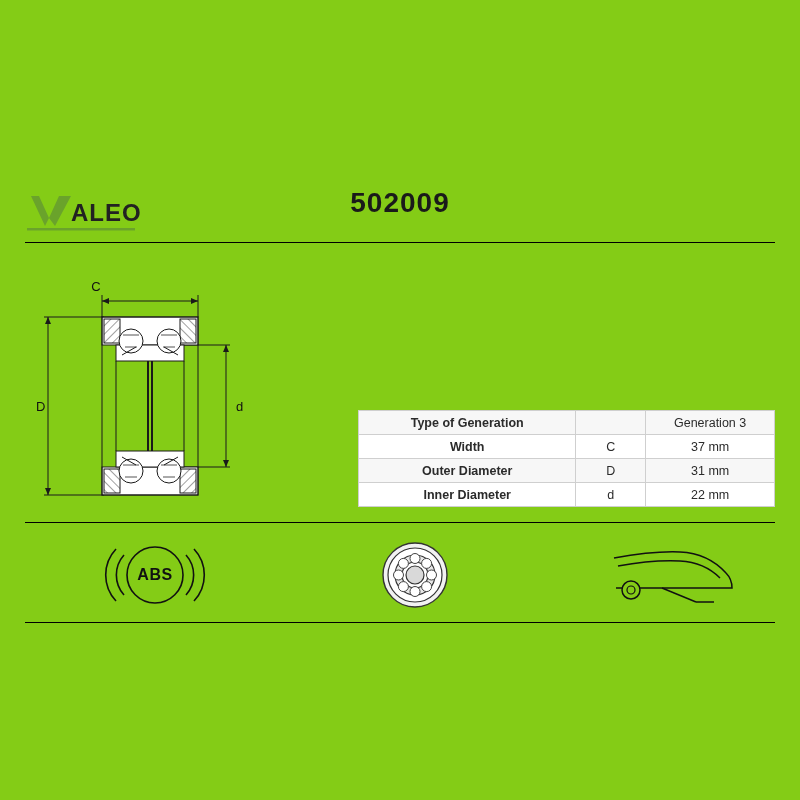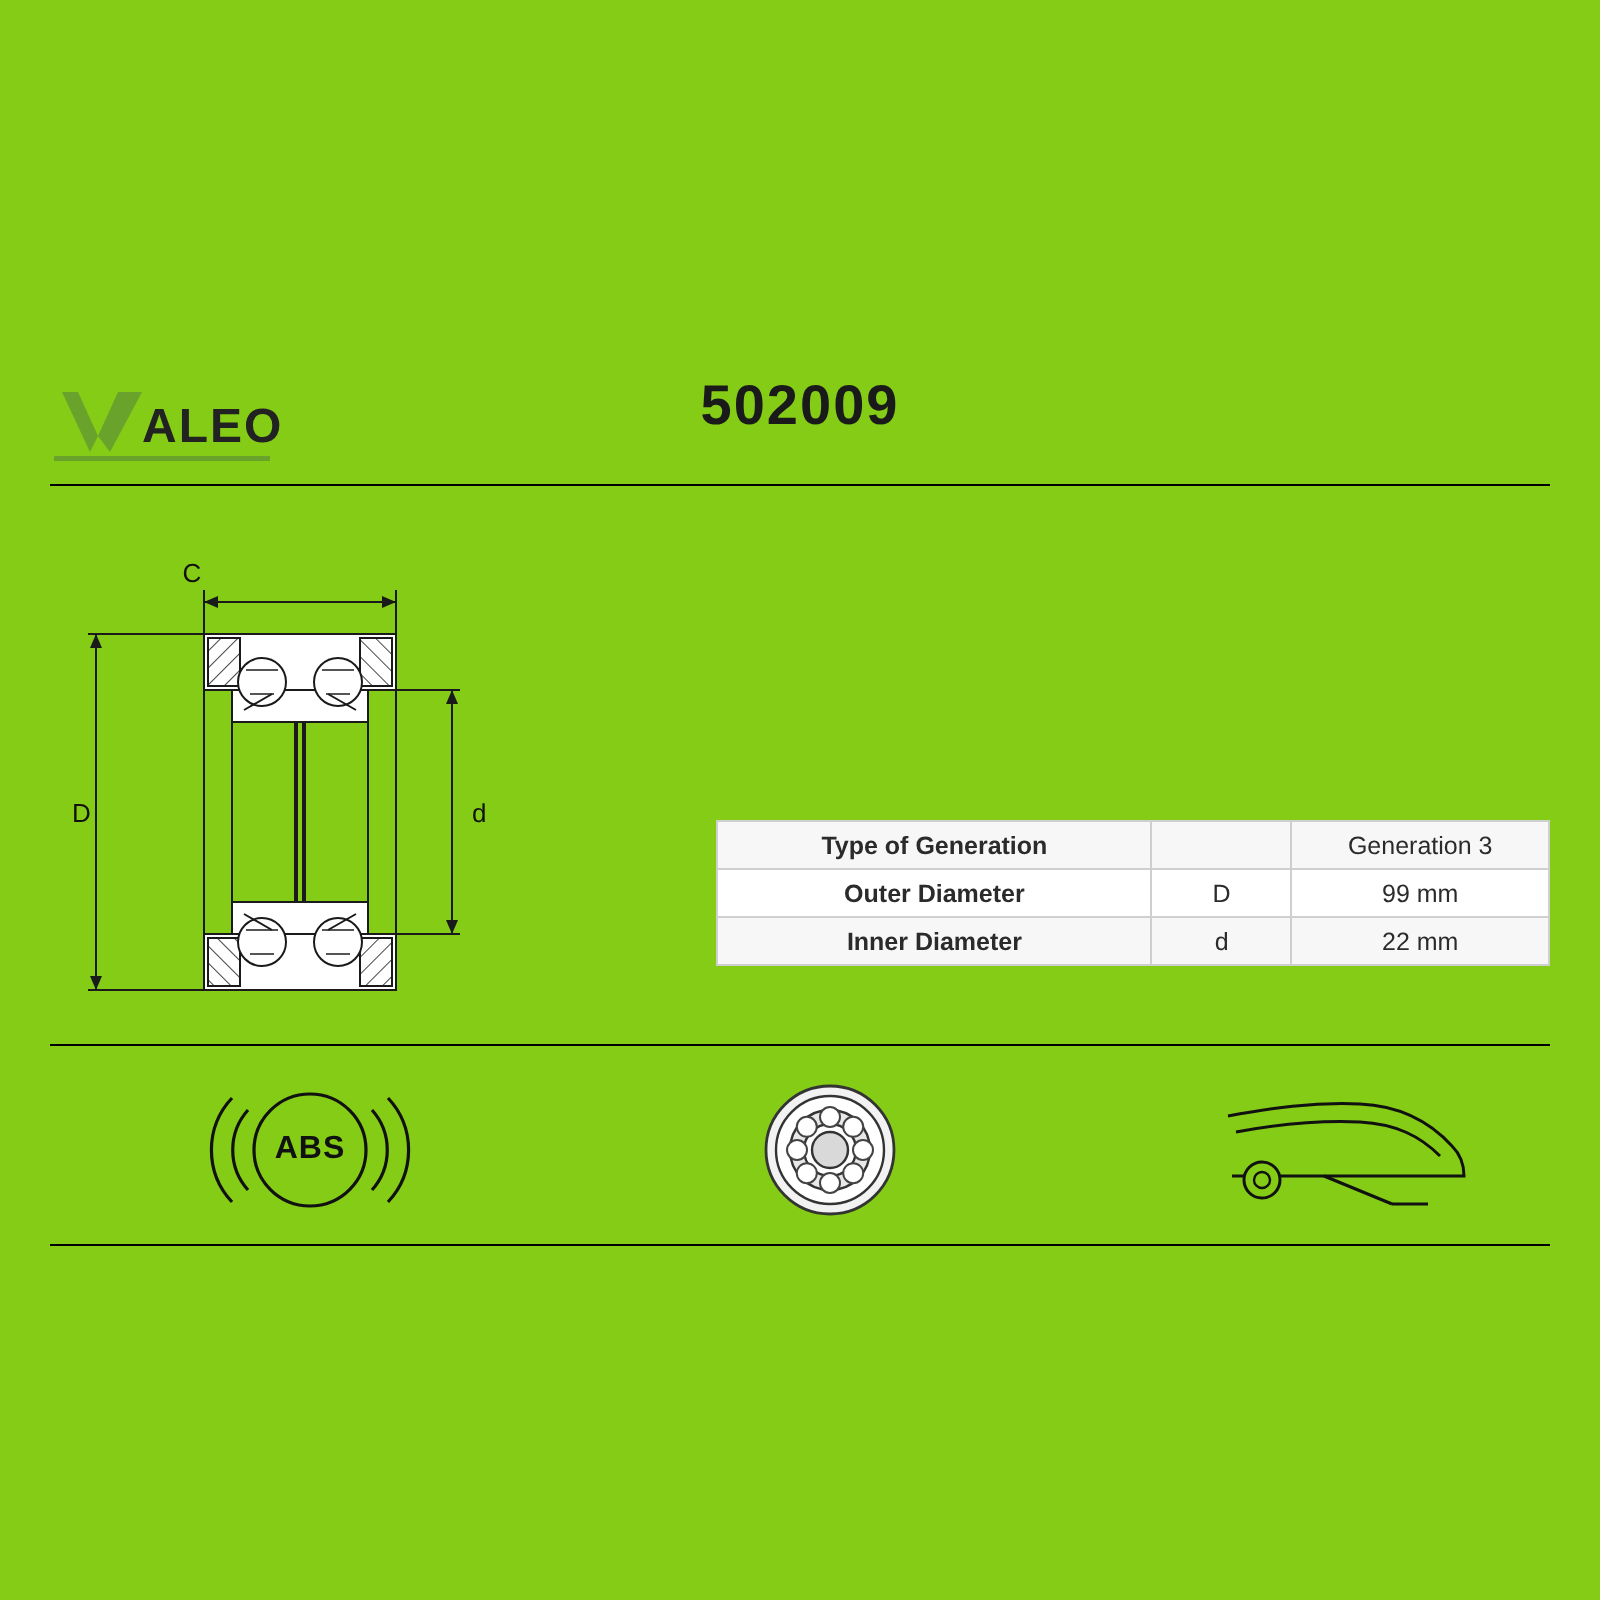--- a/index.html
+++ b/index.html
@@ -228,23 +228,28 @@
   </div>
 
   <table class="spec-table">
     <tbody>
       <tr>
         <td class="cell-label">Type of Generation</td>
         <td class="cell-symbol"></td>
         <td class="cell-value">Generation 3</td>
       </tr>
       <tr>
+        <td class="cell-label">Width</td>
+        <td class="cell-symbol">C</td>
+        <td class="cell-value">37 mm</td>
+      </tr>
+      <tr>
         <td class="cell-label">Outer Diameter</td>
         <td class="cell-symbol">D</td>
-        <td class="cell-value">99 mm</td>
+        <td class="cell-value">31 mm</td>
       </tr>
       <tr>
         <td class="cell-label">Inner Diameter</td>
         <td class="cell-symbol">d</td>
         <td class="cell-value">22 mm</td>
       </tr>
     </tbody>
   </table>
 
   <div class="icons">

